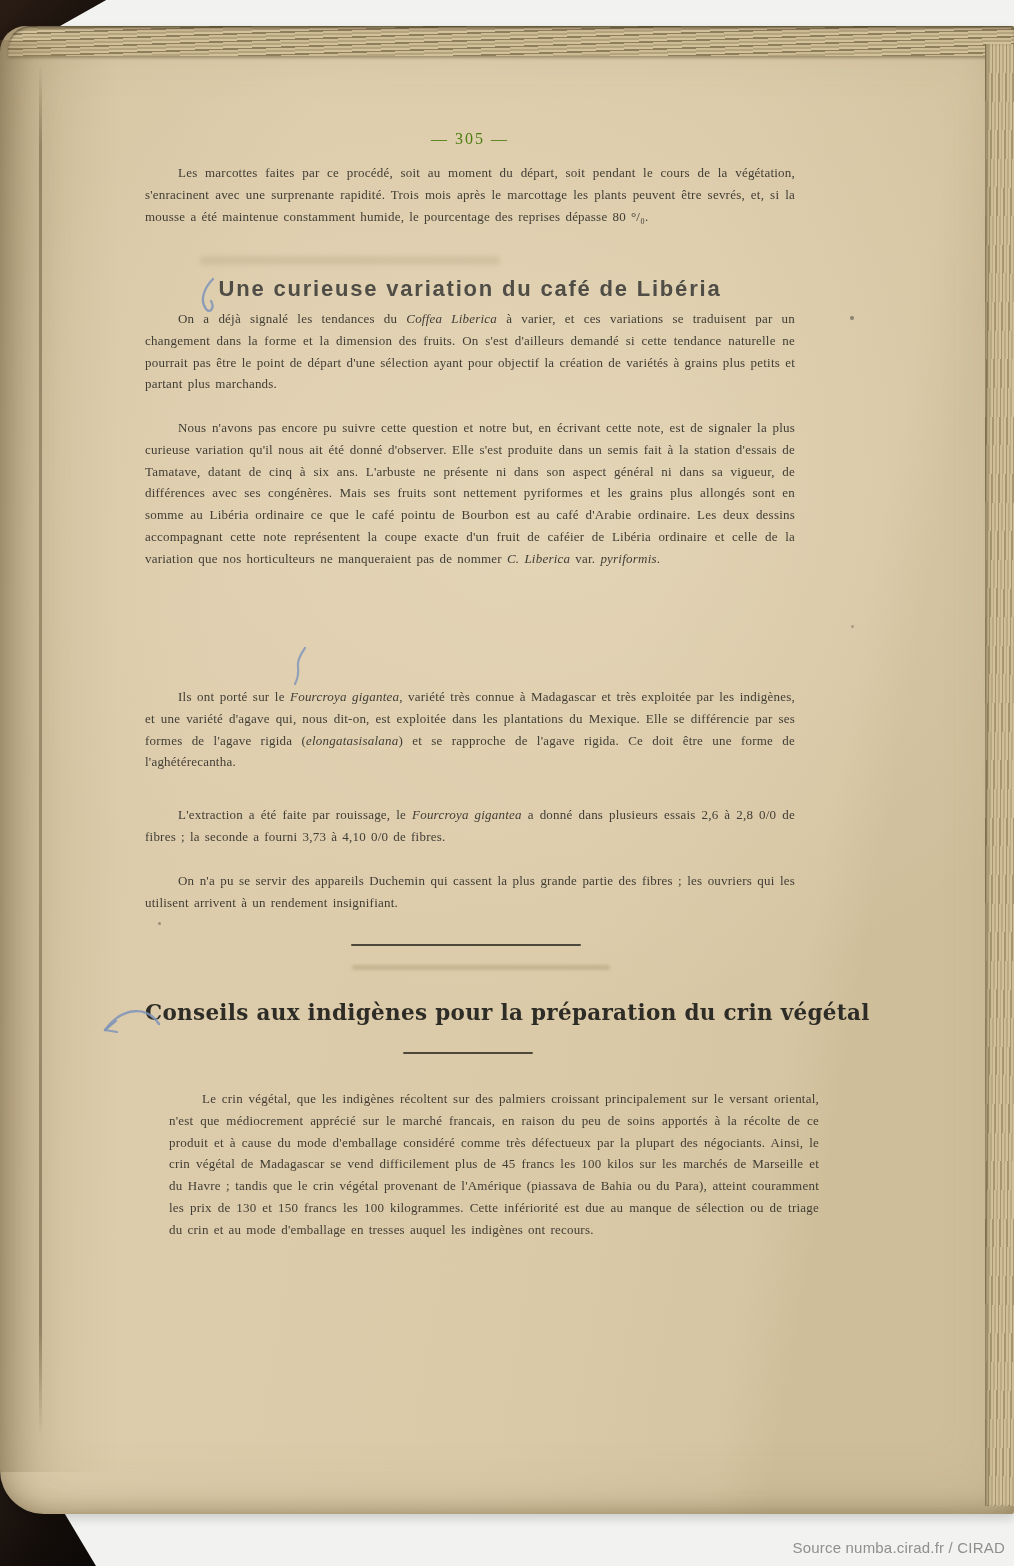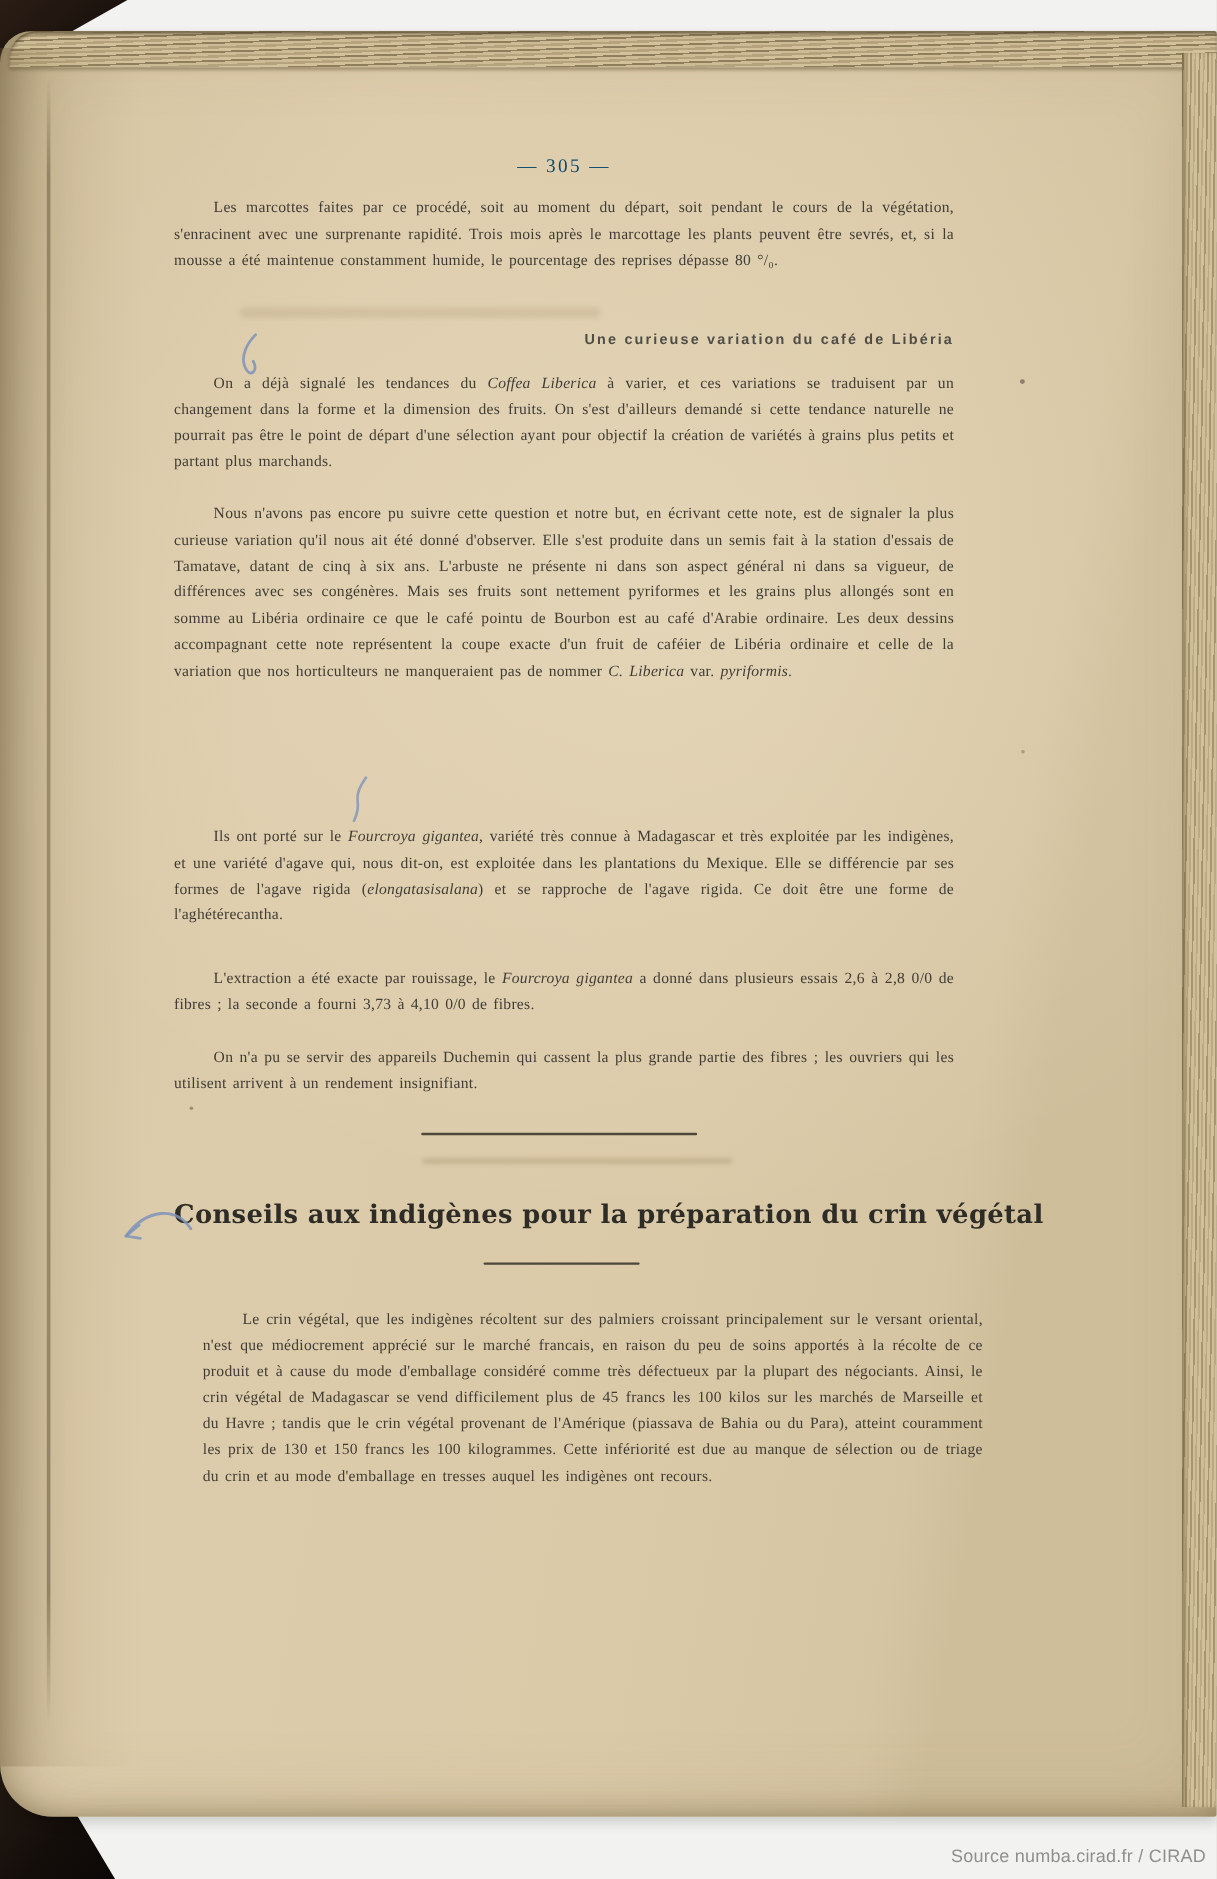--- a/index.html
+++ b/index.html
@@ -77,26 +77,26 @@
   .textlayer{position:absolute;left:0;top:0;width:1014px;height:1566px;z-index:4;color:#403d35;}
   .block{
     position:absolute;left:145px;width:650px;
     font-size:13px;line-height:21.8px;
     text-align:justify;letter-spacing:.22px;word-spacing:1.6px;
   }
   .block p{margin:0;text-indent:33px;}
   .it{font-style:italic;}
   .pagenum{
     position:absolute;left:145px;top:130px;width:650px;text-align:center;
-    font-size:16px;letter-spacing:2px;color:#0c4a6e;
+    font-size:16px;letter-spacing:2px;color:#4d7c0f;
   }
   .h-sans{
-    position:absolute;left:145px;width:650px;text-align:right;
+    position:absolute;left:145px;width:650px;text-align:center;
     font-family:"Liberation Sans", sans-serif;font-weight:bold;
-    font-size:12px;letter-spacing:1.8px;color:#4f4d46;white-space:nowrap;
+    font-size:22px;letter-spacing:1.8px;color:#4f4d46;white-space:nowrap;
   }
   .h-big{
     position:absolute;left:145px;width:650px;text-align:center;
     font-family:"DejaVu Serif", serif;font-weight:bold;
     font-size:21.5px;letter-spacing:.3px;color:#2e2c26;white-space:nowrap;
   }
   .rule{position:absolute;height:2px;background:#4e473b;border-radius:1px;}
   .rule-1{left:351px;top:944px;width:230px;}
   .rule-2{left:403px;top:1052px;width:130px;}
   .ghostline{
@@ -156,21 +156,21 @@
     <div class="block" style="top:417px;">
       <p><span>Nous n'avons pas encore pu suivre cette question et notre but, en écrivant cette note, est de signaler la plus curieuse variation qu'il nous ait été donné d'observer. Elle s'est produite dans un semis fait à la station d'essais de Tamatave, datant de cinq à six ans. L'arbuste ne présente ni dans son aspect général ni dans sa vigueur, de différences avec ses congénères. Mais ses fruits sont nettement pyriformes et les grains plus allongés sont en somme au Libéria ordinaire ce que le café pointu de Bourbon est au café d'Arabie ordinaire. Les deux dessins accompagnant cette note représentent la coupe exacte d'un fruit de caféier de Libéria ordinaire et celle de la variation que nos horticulteurs ne manqueraient pas de nommer </span><span class="it">C. Liberica</span><span> var. </span><span class="it">pyriformis</span><span>.</span></p>
     </div>
 
 
     <div class="block" style="top:686px;">
       <p><span>Ils ont porté sur le </span><span class="it">Fourcroya gigantea</span><span>, variété très connue à Madagascar et très exploitée par les indigènes, et une variété d'agave qui, nous dit-on, est exploitée dans les plantations du Mexique. Elle se différencie par ses formes de l'agave rigida (</span><span class="it">elongatasisalana</span><span>) et se rapproche de l'agave rigida. Ce doit être une forme de l'aghétérecantha.</span></p>
     </div>
 
     <div class="block" style="top:804px;">
-      <p><span>L'extraction a été exacte par rouissage, le </span><span class="it">Fourcroya gigantea</span><span> a donné dans plusieurs essais 2,6 à 2,8 0/0 de fibres ; la seconde a fourni 3,73 à 4,10 0/0 de fibres.</span></p>
+      <p><span>L'extraction a été faite par rouissage, le </span><span class="it">Fourcroya gigantea</span><span> a donné dans plusieurs essais 2,6 à 2,8 0/0 de fibres ; la seconde a fourni 3,73 à 4,10 0/0 de fibres.</span></p>
     </div>
 
     <div class="block" style="top:870px;">
       <p><span>On n'a pu se servir des appareils Duchemin qui cassent la plus grande partie des fibres ; les ouvriers qui les utilisent arrivent à un rendement insignifiant.</span></p>
     </div>
 
     <div class="rule rule-1"></div>
     <div class="ghostline"></div>
 
     <div class="h-big" style="top:1000px;">Conseils aux indigènes pour la préparation du crin végétal</div>

